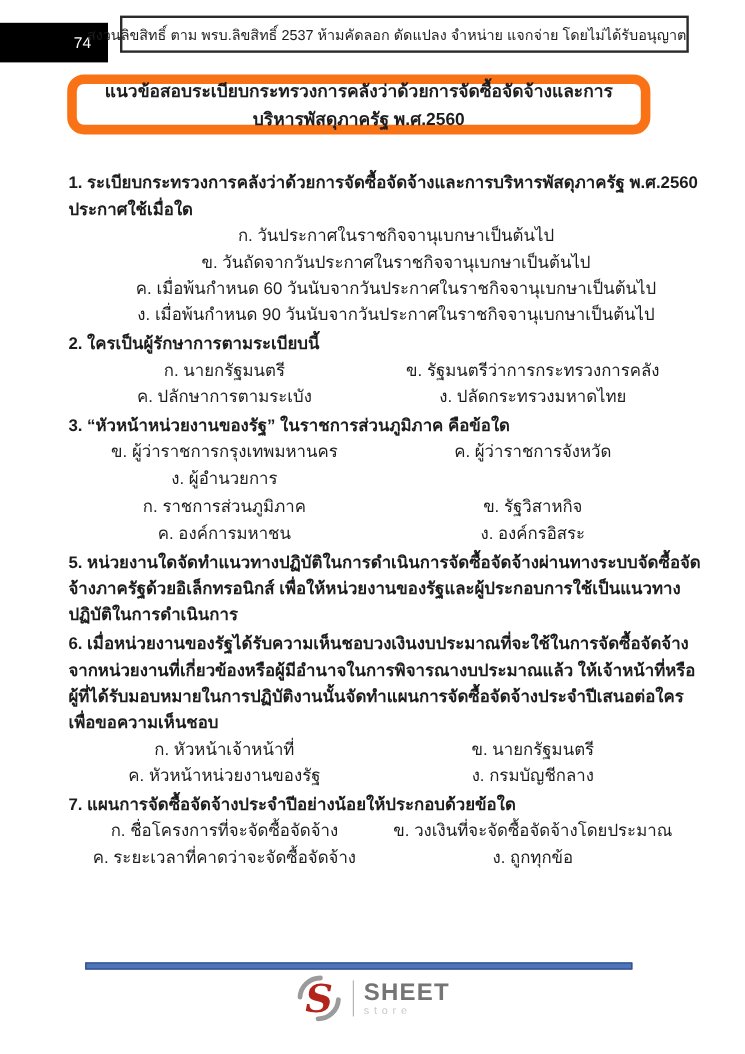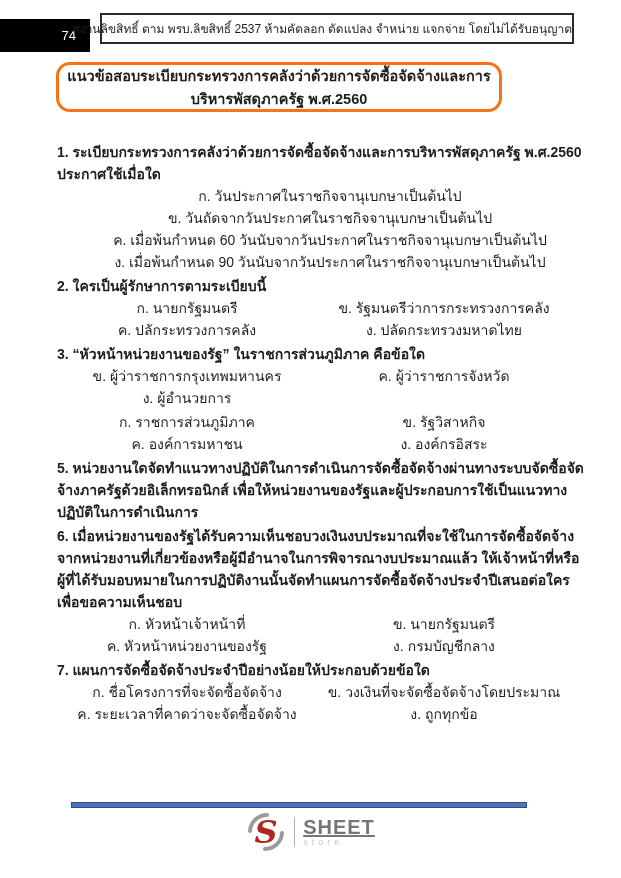--- a/index.html
+++ b/index.html
@@ -7,40 +7,40 @@
   .page { position:relative; width:621px; height:878px; background:#ffffff; overflow:hidden; color:#1d1d1d; }
 
   .pagenum-box { position:absolute; left:0; top:19px; width:90px; height:33px; background:#000000;
     color:#ffffff; display:flex; align-items:center; justify-content:flex-end;
     padding-right:14px; box-sizing:border-box; font-size:13px; }
 
   .copyright-box { position:absolute; left:100px; top:13px; width:474px; height:31px;
     border:2px solid #2a2a2a; box-sizing:border-box; display:flex; align-items:center;
     justify-content:flex-end; font-size:12px; white-space:nowrap; }
 
-  .title-box { position:absolute; left:56px; top:62px; width:446px; height:50px;
-    border:3px solid #f97316; border-radius:14px; box-sizing:border-box;
+  .title-box { position:absolute; left:56px; top:62px; width:486px; height:50px;
+    border:8px solid #f97316; border-radius:14px; box-sizing:border-box;
     display:flex; align-items:center; justify-content:center; text-align:center;
     font-weight:bold; font-size:14.5px; padding:0 4px; background:#ffffff; }
 
   .content { position:absolute; left:57px; top:141px; width:530px; font-size:14px; line-height:22px; }
   .question { margin-bottom:2px; }
   .q-heading { font-weight:bold; }
   .opts { padding-left:16px;text-align:center; }
   .opts-2col { display:grid; grid-template-columns:228px 1fr; }
   .opt { white-space:nowrap; overflow:visible; }
 
   .footer-rule { position:absolute; left:71px; top:802px; width:454px; height:4px;
     background:#4f74b8; border:1px solid #2e4d87; }
 
   .footer-logo { position:absolute; left:0; top:812px; width:621px; display:flex;
     align-items:center; justify-content:center; gap:8px; }
   .logo-divider { width:1px; height:30px; background:#b5b5b5; }
   .logo-text-wrap { display:flex; flex-direction:column; }
-  .logo-sheet { font-size:20px; font-weight:bold; color:#757575; letter-spacing:1px; line-height:19px;text-decoration:underline; }
+  .logo-sheet { font-size:20px; font-weight:bold; color:#757575; letter-spacing:1px; line-height:19px; }
   .logo-store { font-size:9px; color:#c9c9c9; letter-spacing:4px; line-height:10px; }
 </style>
 </head>
 <body>
 
 <div class="page">
 
   <div class="pagenum-box">
     <span>74</span>
   </div>
@@ -69,21 +69,21 @@
     </div>
 
     <div class="question">
       <div class="q-heading">
         <span>2.</span>
         <span>ใครเป็นผู้รักษาการตามระเบียบนี้</span>
       </div>
       <div class="opts opts-2col">
         <div class="opt"><span>ก.</span> <span>นายกรัฐมนตรี</span></div>
         <div class="opt"><span>ข.</span> <span>รัฐมนตรีว่าการกระทรวงการคลัง</span></div>
-        <div class="opt"><span>ค.</span> <span>ปลักระทรวงการคลัง</span></div>
+        <div class="opt"><span>ค.</span> <span>ปลักษาการตามระเบัง</span></div>
         <div class="opt"><span>ง.</span> <span>ปลัดกระทรวงมหาดไทย</span></div>
       </div>
     </div>
 
     <div class="question">
       <div class="q-heading">
         <span>3.</span>
         <span>“หัวหน้าหน่วยงานของรัฐ”  ในราชการส่วนภูมิภาค คือข้อใด</span>
       </div>
       <div class="opts opts-2col">

